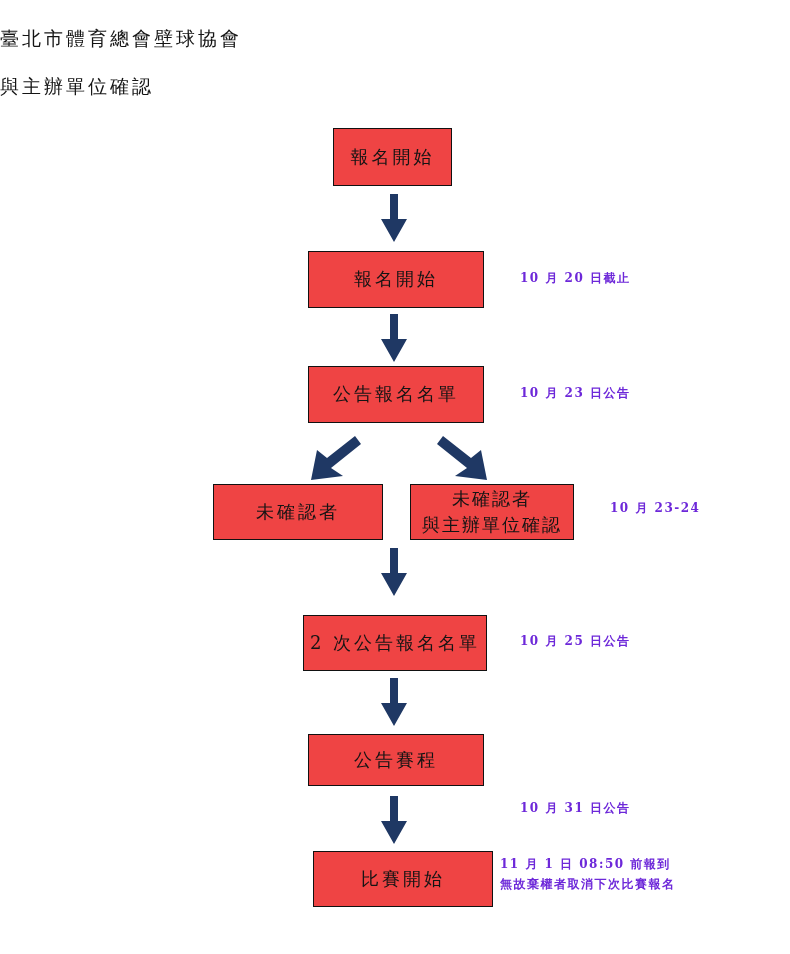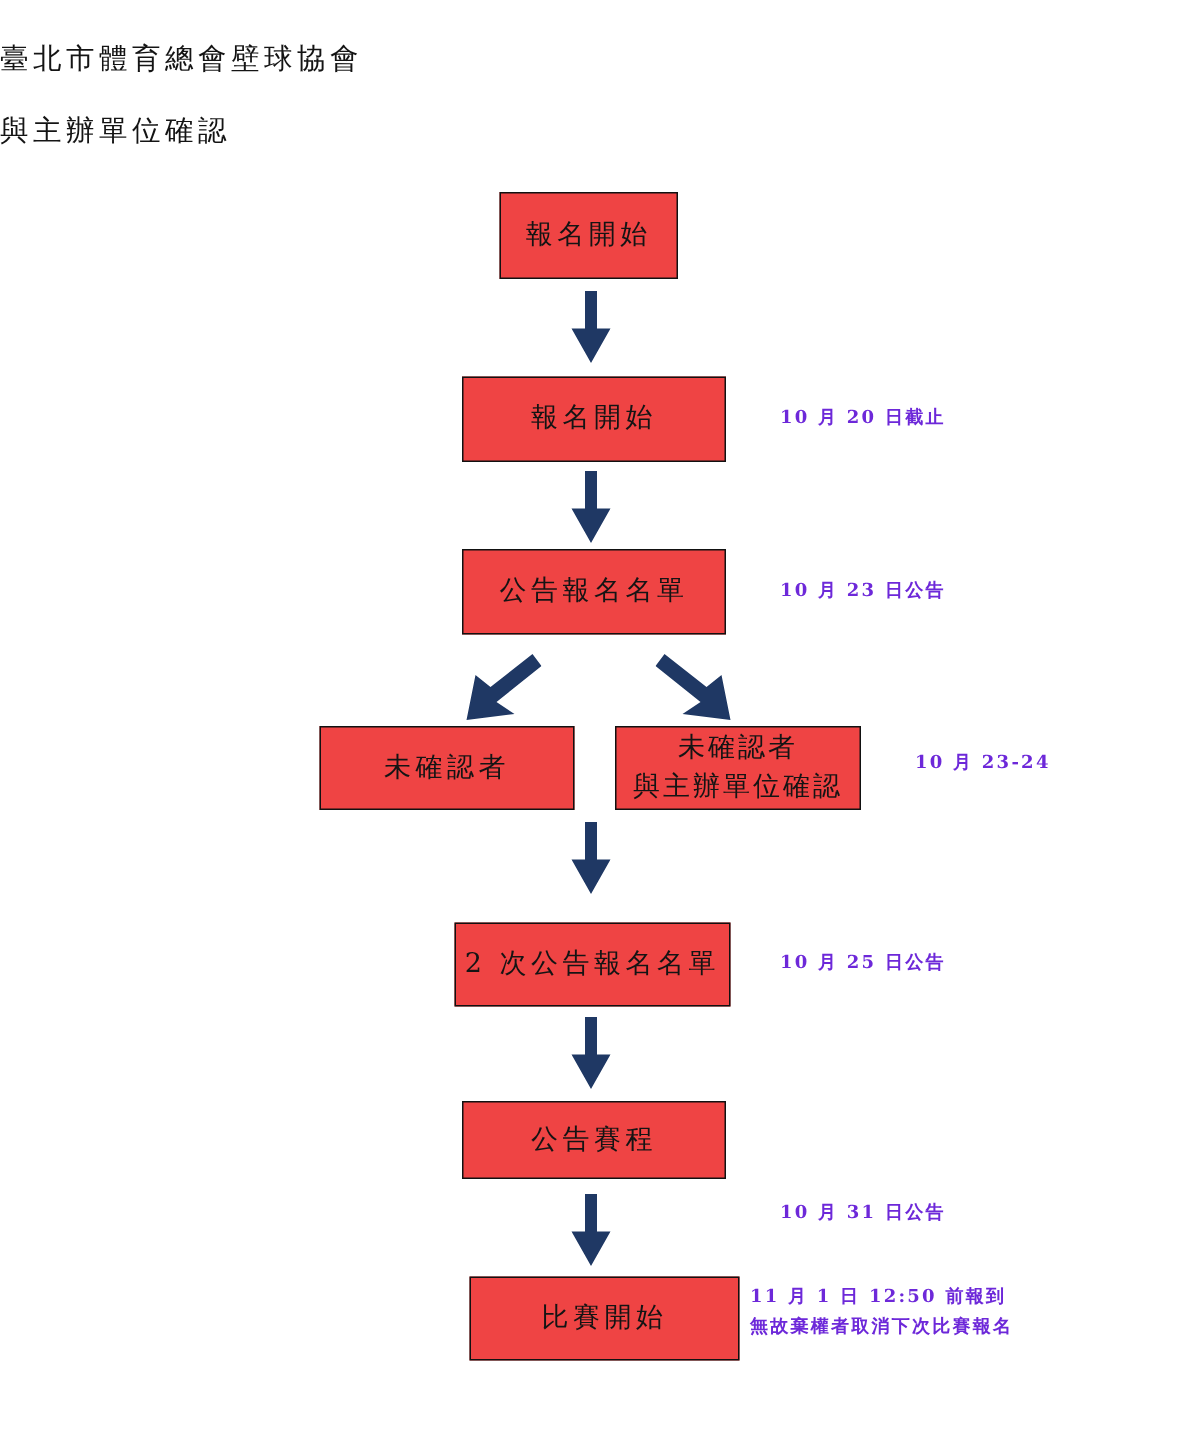--- a/index.html
+++ b/index.html
@@ -152,17 +152,17 @@
   <div class="note" style="left:520px; top:752px;margin-top:48px;">10 月 31 日公告</div>
 
   <div class="arrow-down" style="left:379px; top:796px;">
     <svg viewBox="0 0 30 52" width="30" height="52" aria-hidden="true">
       <polygon points="11,0 19,0 19,25 28,25 15,48 2,25 11,25" fill="#1F3864"></polygon>
     </svg>
   </div>
 
   <div class="node" style="left:313px; top:851px; width:180px; height:56px;">比賽開始</div>
   <div class="note" style="left:500px; top:855px;">
-    <span class="line">11 月 1 日 12:50 前報到</span>
+    <span class="line">11 月 1 日 08:50 前報到</span>
     <span class="line">無故棄權者取消下次比賽報名</span>
   </div>
 
 </div>
 
 </body></html>

